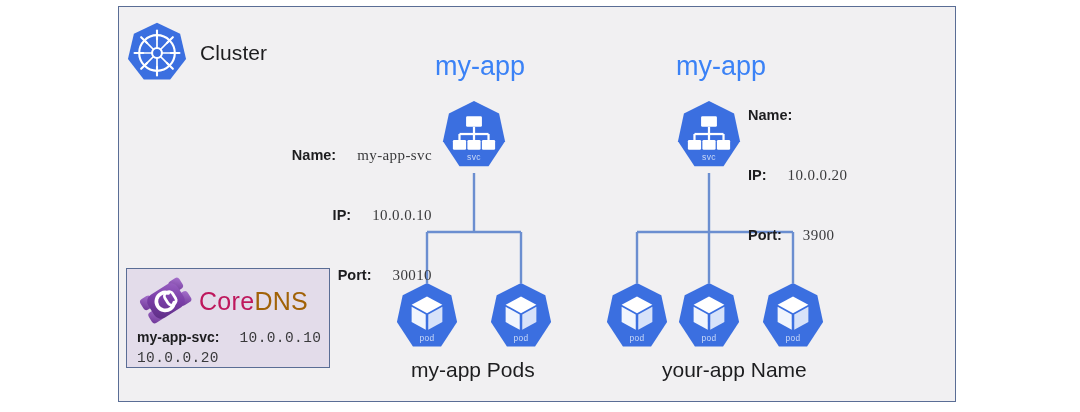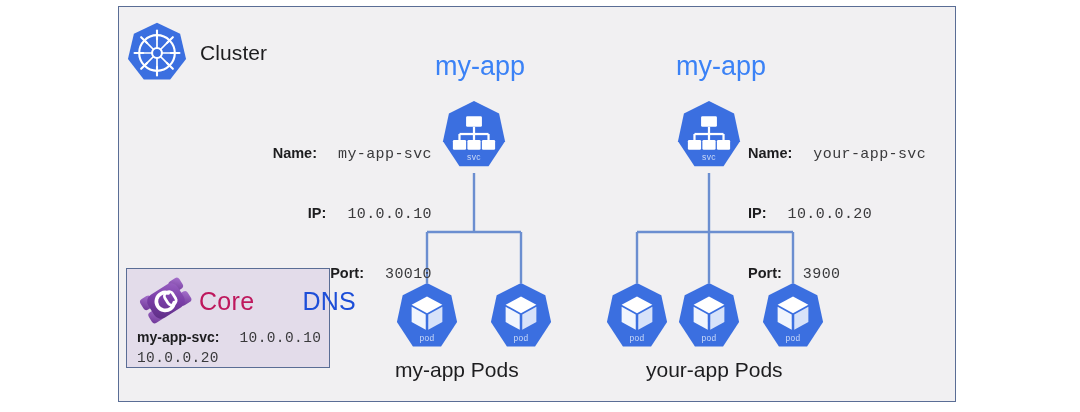--- a/index.html
+++ b/index.html
@@ -36,47 +36,47 @@
   
   .svc-node{position:absolute;width:66px;height:74px;}
   .svc-node.left{left:441px;top:99px;}
   .svc-node.right{left:676px;top:99px;}
   .svc-node svg{display:block;width:66px;height:74px;}
 
   
   .svc-info{position:absolute;font-size:14.5px;line-height:20px;white-space:nowrap;color:#1d1d1f;}
   .svc-info .row{display:flex;align-items:baseline;gap:21px;}
   .svc-info .k{font-weight:bold;font-family:"Liberation Sans", sans-serif;}
-  .svc-info .v{font-family:Liberation Mono, monospace;font-size:15px;letter-spacing:.4px;color:#3a3a3c;margin-top:40px;}
+  .svc-info .v{font-family:Liberation Serif, serif;font-size:15px;letter-spacing:.4px;color:#3a3a3c;margin-top:40px;}
   .svc-info.left{left:272px;top:105px;width:160px;}
   .svc-info.left .row{justify-content:flex-end;}
   .svc-info.right{left:748px;top:105px;}
   .svc-info.right .row{justify-content:flex-start;}
 
   
   .links{position:absolute;left:0;top:0;width:1080px;height:412px;pointer-events:none;}
 
   
   .pod-node{position:absolute;width:64px;height:72px;}
   .pod-node svg{display:block;width:64px;height:72px;}
 
-  .pods-label{position:absolute;font-size:21px;color:#1d1d1f;white-space:nowrap;}
+  .pods-label{position:absolute;font-size:21px;color:#1d1d1f;white-space:nowrap;margin-left:16px;}
   .pods-label.left{left:395px;top:358px;}
   .pods-label.right{left:646px;top:358px;}
 
   
   .dns-card{
     position:absolute;left:126px;top:268px;width:204px;height:100px;
     background:#e3dcea;border:1.5px solid #5a6d95;box-sizing:border-box;
   }
   .dns-head{position:absolute;left:8px;top:4px;display:flex;align-items:center;gap:2px;}
   .dns-logo{width:62px;height:56px;display:block;}
   .dns-wordmark{font-size:25px;letter-spacing:.3px;line-height:1;}
   .dns-wordmark .core{color:#be185d;}
-  .dns-wordmark .dns{color:#1d4ed8;margin-left:48px;}
+  .dns-wordmark .dns{color:#a16207;}
   .dns-rows{position:absolute;left:10px;top:59px;font-size:14px;line-height:19.5px;color:#1d1d1f;}
   .dns-rows .row{display:flex;align-items:baseline;gap:20px;white-space:nowrap;}
   .dns-rows .k{font-weight:bold;}
   .dns-rows .v{font-family:"Liberation Mono", monospace;font-size:14.5px;letter-spacing:.4px;color:#3a3a3c;}
 </style>
 </head>
 <body>
 
 <div class="canvas">
 
@@ -180,21 +180,20 @@
     </div>
     <div class="row">
       <span class="k">Port:</span>
       <span class="v">30010</span>
     </div>
   </div>
 
   <div class="svc-info right">
     <div class="row">
       <span class="k">Name:</span>
-      <span class="v">your-app-svc</span>
     </div>
     <div class="row">
       <span class="k">IP:</span>
       <span class="v">10.0.0.20</span>
     </div>
     <div class="row">
       <span class="k">Port:</span>
       <span class="v">3900</span>
     </div>
   </div>
@@ -250,21 +249,21 @@
       <g fill="#ffffff">
         <polygon points="50,24 74,37 50,50 26,37"></polygon>
         <polygon points="26,40 48,52 48,76 26,64" opacity="0.93"></polygon>
         <polygon points="74,40 52,52 52,76 74,64" opacity="0.8"></polygon>
       </g>
       <text x="50" y="94" text-anchor="middle" fill="#c9d8f7" font-family="Liberation Sans, sans-serif" font-size="13" letter-spacing="0.5">pod</text>
     </svg>
   </div>
 
   <div class="pods-label left">my-app Pods</div>
-  <div class="pods-label right">your-app Pods</div>
+  <div class="pods-label right">your-app Name</div>
 
   <div class="dns-card">
     <div class="dns-head">
       <span>
         <svg class="dns-logo" viewBox="0 0 110 100">
           <defs>
             <linearGradient id="cdg" x1="0" y1="1" x2="1" y2="0">
               <stop offset="0%" stop-color="#5b2d82"></stop>
               <stop offset="55%" stop-color="#7b3fa8"></stop>
               <stop offset="100%" stop-color="#9b63c4"></stop>

